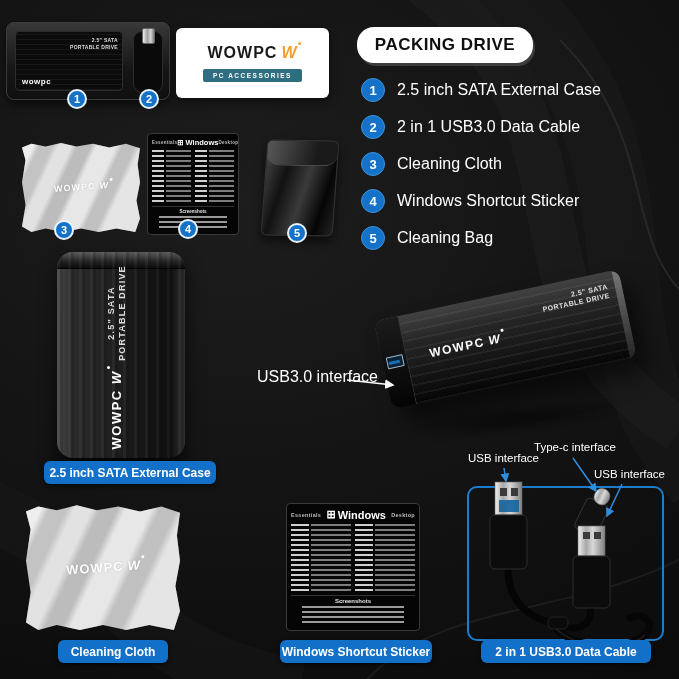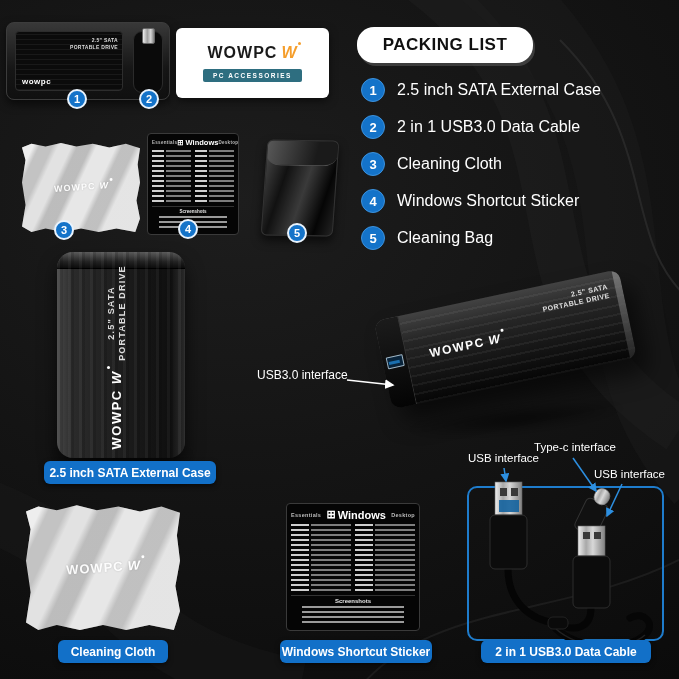--- a/index.html
+++ b/index.html
@@ -144,21 +144,21 @@
   .shadow-ell{position:absolute;border-radius:50%;z-index:2;filter:blur(4px);
     background:radial-gradient(closest-side, rgba(0,0,0,.6), transparent);}
 
   
   .cable-box{position:absolute;left:467px;top:486px;width:197px;height:155px;z-index:4;
     border:2px solid #1e7ccc;border-radius:10px;box-sizing:border-box;}
   .cable-svg{position:absolute;left:440px;top:430px;z-index:6;}
 
   
   .lbl{position:absolute;color:#fff;font-weight:500;z-index:41;white-space:nowrap;}
-  .lbl-usb3{left:257px;top:368px;font-size:12px;}
+  .lbl-usb3{left:257px;top:368px;font-size:16px;}
   .lbl-usbL{left:468px;top:452px;font-size:11.5px;}
   .lbl-typec{left:534px;top:441px;font-size:11.5px;}
   .lbl-usbR{left:594px;top:468px;font-size:11.5px;}
   .leaders{position:absolute;left:0;top:0;z-index:40;pointer-events:none;}
 </style>
 </head>
 <body>
 
 <div class="stage">
 
@@ -186,21 +186,21 @@
   <div class="badge" style="left:139px;top:89px;">2</div>
 
   <div class="card">
     <div class="card-brand">
       <span>WOWPC</span>
       <span class="mark">W</span>
     </div>
     <div class="card-sub">PC ACCESSORIES</div>
   </div>
 
-  <div class="pl-title">PACKING LIST</div>
+  <div class="pl-title">PACKING DRIVE</div>
   <div class="pl-item" style="top:78px;">
     <div class="pl-num">1</div>
     <div class="pl-label">2.5 inch SATA External Case</div>
   </div>
   <div class="pl-item" style="top:115px;">
     <div class="pl-num">2</div>
     <div class="pl-label">2 in 1 USB3.0 Data Cable</div>
   </div>
   <div class="pl-item" style="top:152px;">
     <div class="pl-num">3</div>

